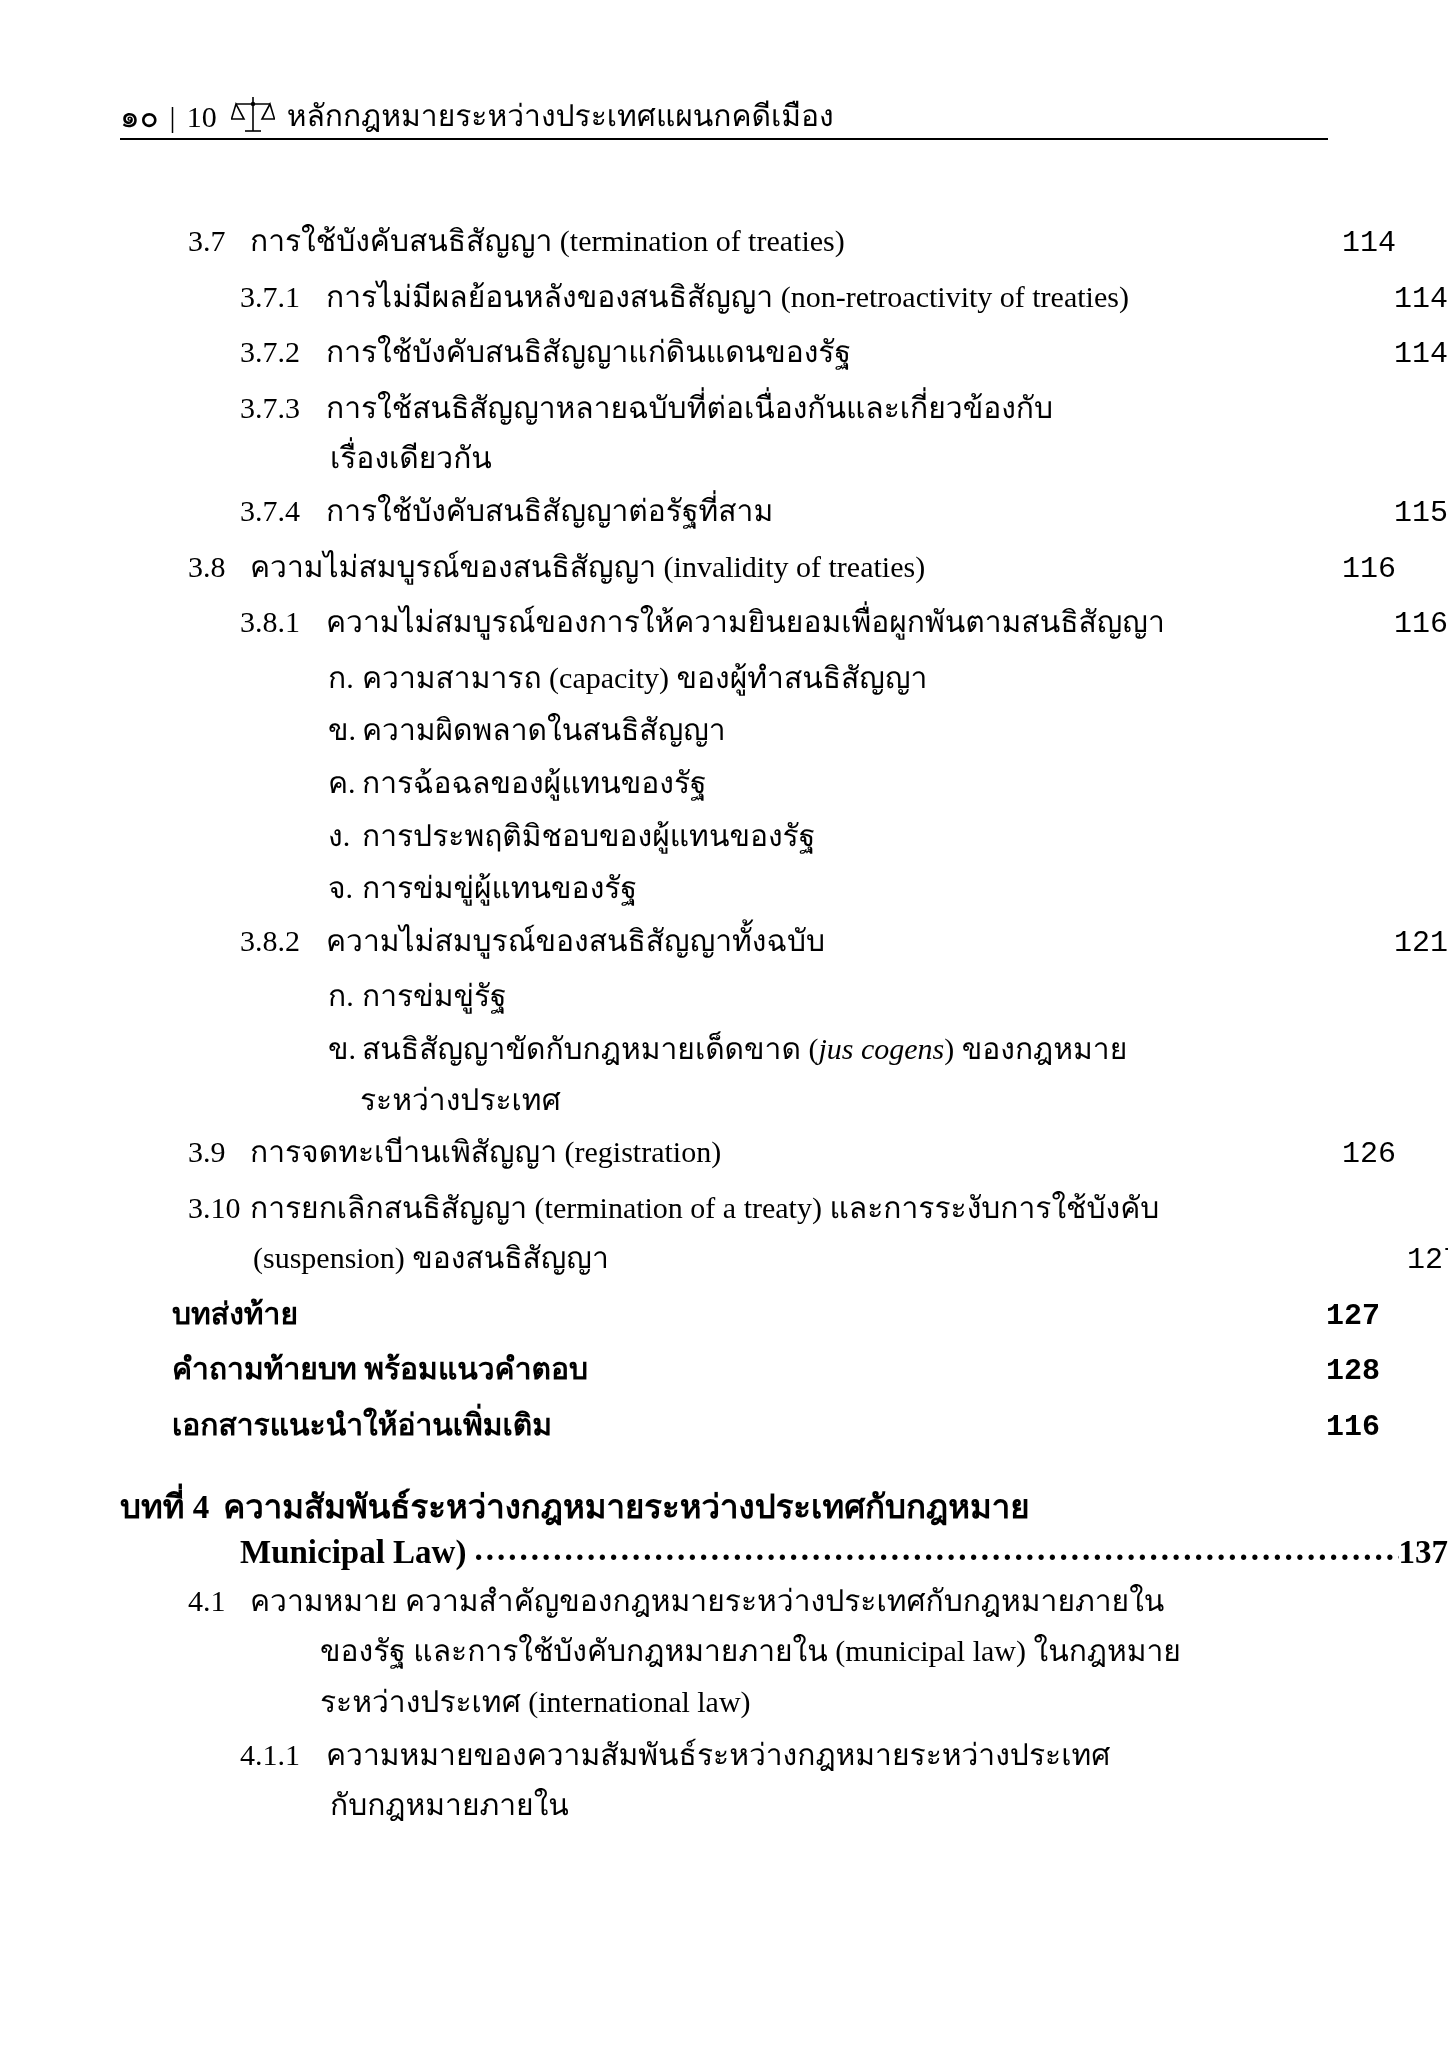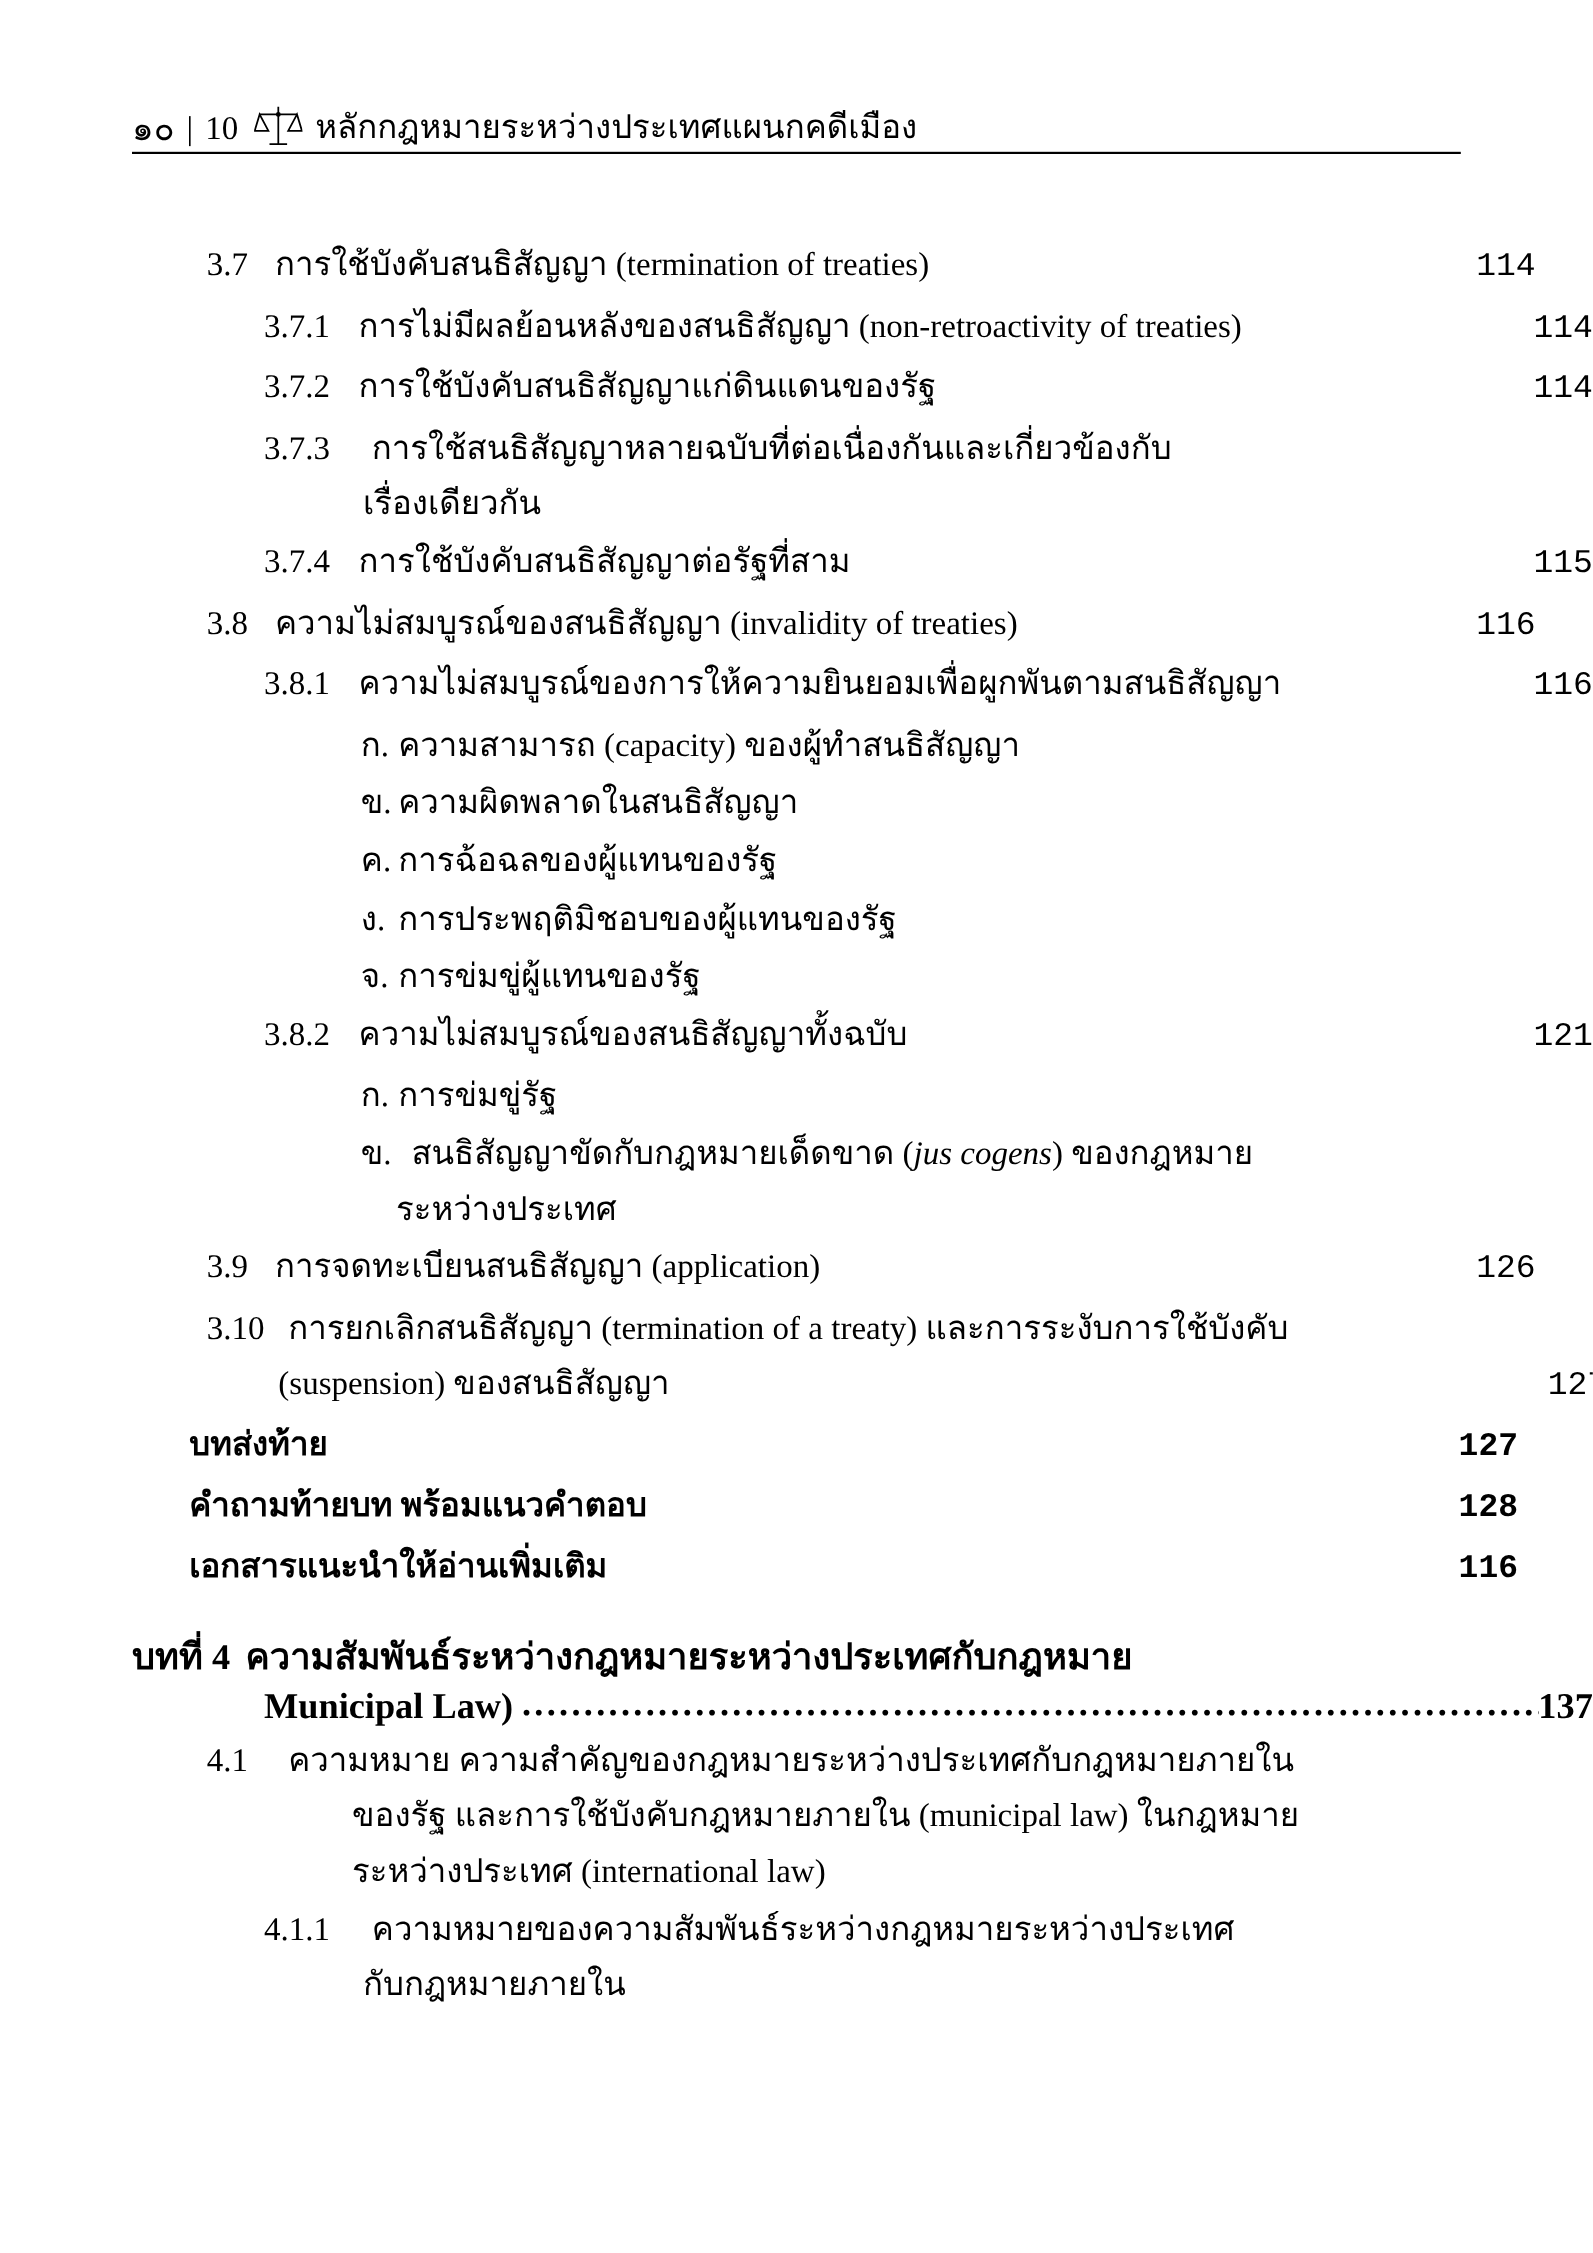--- a/index.html
+++ b/index.html
@@ -79,21 +79,21 @@
   }
 
   .row {
     display: flex;
     align-items: baseline;
     width: 100%;
     margin-bottom: 19px;
     font-size: 30px;
     line-height: 1.12;
   }
-  .row.tight { margin-bottom: 17px; gap: 12px; }
+  .row.tight { margin-bottom: 17px; }
 
   .num {
     flex: 0 0 auto;
     white-space: nowrap;
     font-family: "Liberation Serif", "DejaVu Serif", serif;
   }
   .txt {
     flex: 0 1 auto;
     white-space: nowrap;
   }
@@ -300,21 +300,21 @@
       <span class="pg"></span>
     </div>
     <div class="row cont3">
       <span class="txt">ระหว่างประเทศ</span>
       <span class="filler"></span>
 
     </div>
 
     <div class="row lvl1">
       <span class="num">3.9</span>
-      <span class="txt">การจดทะเบียนสนธิสัญญา (application)</span>
+      <span class="txt">การจดทะเบีานเพิสัญญา (registration)</span>
       <span class="filler"></span>
       <span class="pg">126</span>
     </div>
 
     <div class="row lvl1 tight">
       <span class="num">3.10</span>
       <span class="txt">การยกเลิกสนธิสัญญา (termination of a treaty) และการระงับการใช้บังคับ</span>
       <span class="filler"></span>
       <span class="pg"></span>
     </div>

